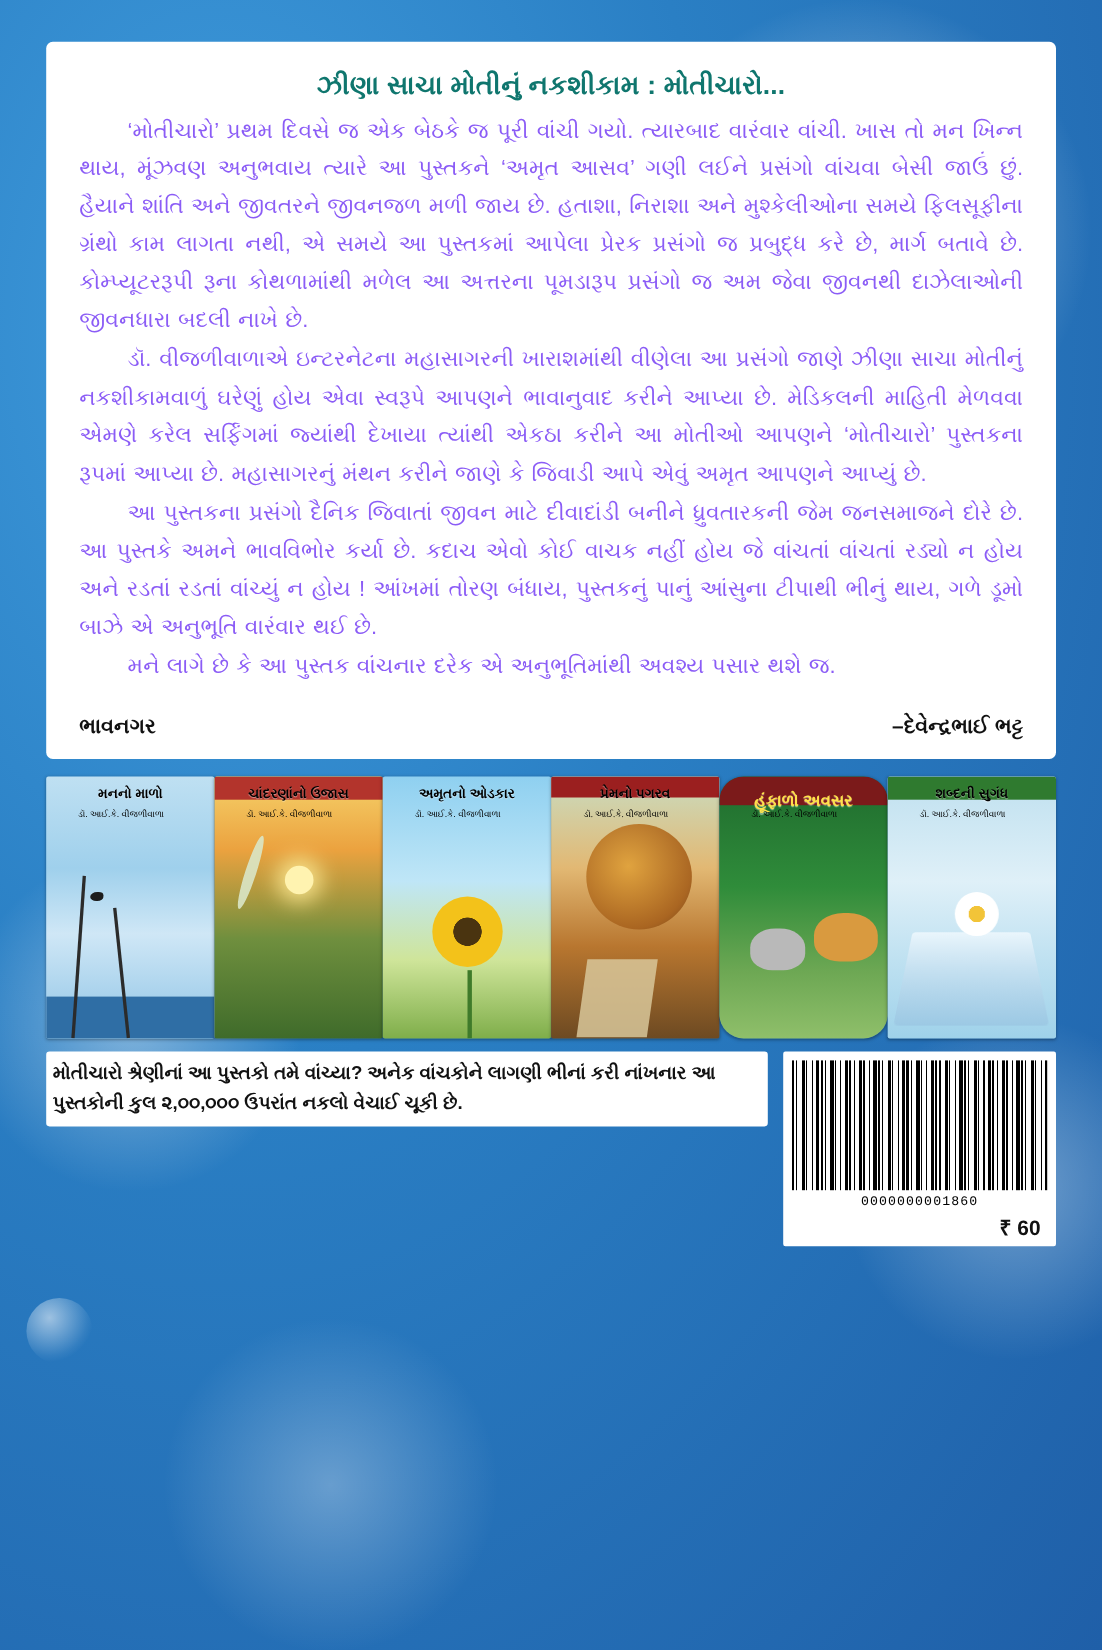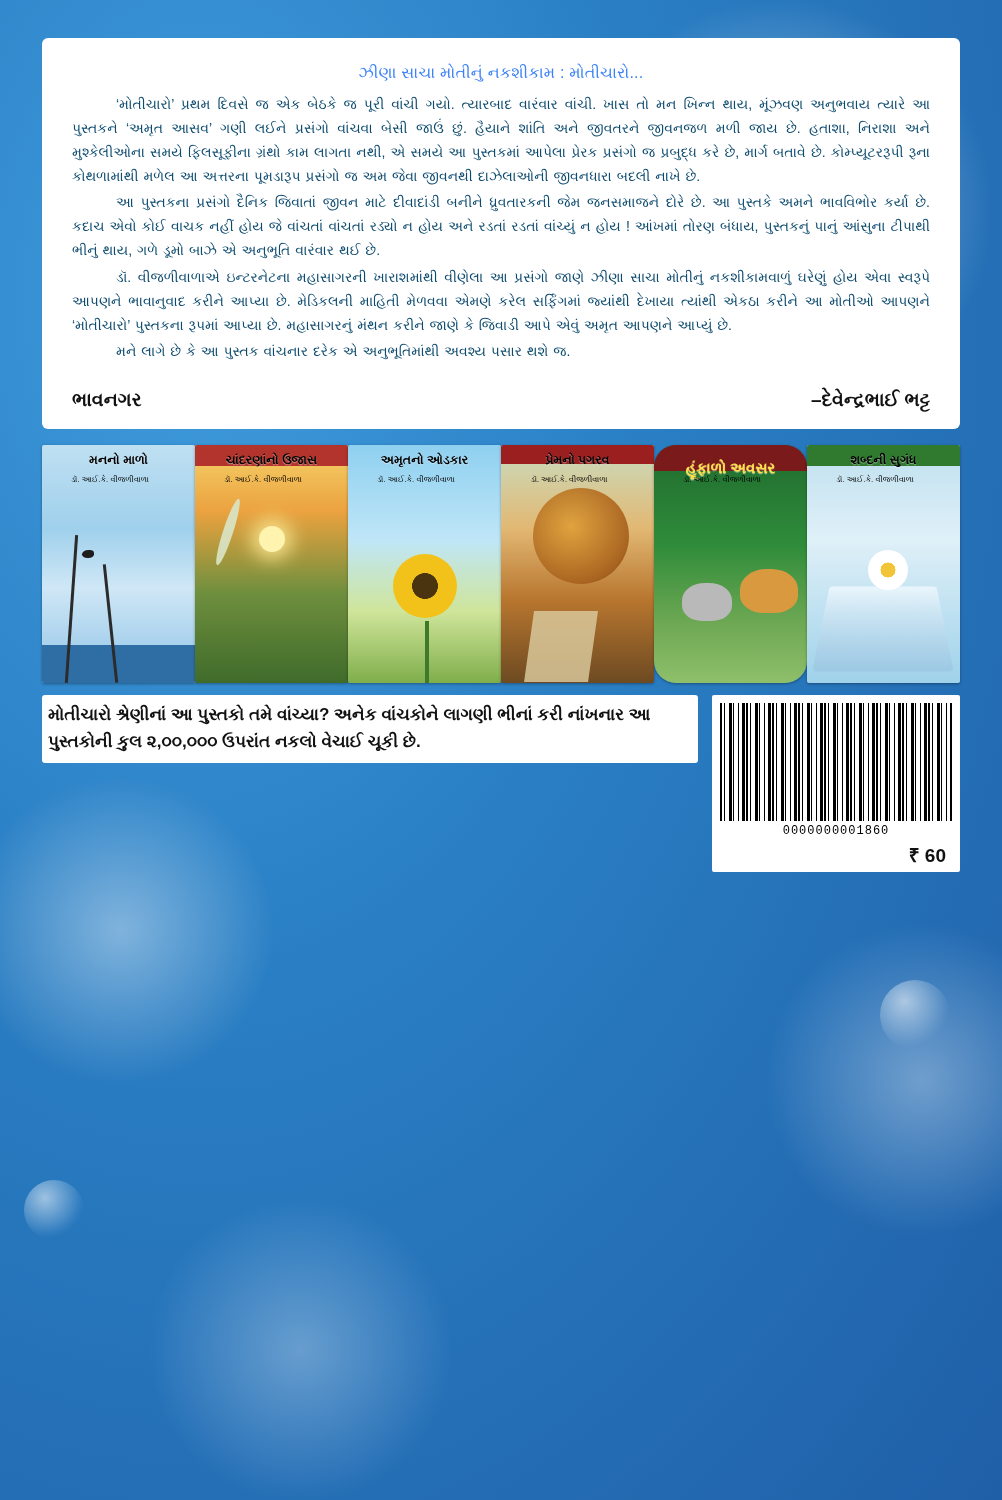--- a/index.html
+++ b/index.html
@@ -51,31 +51,31 @@
     background: #ffffff;
     margin: 20px 26px 0 26px;
     border-radius: 6px;
     padding: 26px 30px 18px 30px;
     box-sizing: border-box;
     flex: 0 0 auto;
   }
 
   .panel-title {
     text-align: center;
-    font-size: 16px;
-    font-weight: normal;
-    color: #3b82f6;
+    font-size: 24px;
+    font-weight: bold;
+    color: #0f766e;
     margin-bottom: 10px;
     letter-spacing: 0.2px;
   }
 
   .para {
-    font-size: 14px;
+    font-size: 20px;
     line-height: 1.72;
-    color: #0c4a6e;
+    color: #8b5cf6;
     text-align: justify;
     text-indent: 44px;
     margin: 0 0 2px 0;
     word-spacing: 1px;
   }
 
   .signature-row {
     display: flex;
     justify-content: space-between;
     align-items: flex-end;
@@ -216,22 +216,22 @@
   <div class="bubble" style="left:880px; top:980px; width:70px; height:70px;"></div>
   <div class="bubble" style="left:24px; top:1180px; width:60px; height:60px;"></div>
   <div class="bubble" style="left:820px; top:300px; width:50px; height:50px;"></div>
 
   <div class="card">
 
     <div class="text-panel">
       <div class="panel-title">ઝીણા સાચા મોતીનું નકશીકામ : મોતીચારો...</div>
 
       <p class="para">‘મોતીચારો’ પ્રથમ દિવસે જ એક બેઠકે જ પૂરી વાંચી ગયો. ત્યારબાદ વારંવાર વાંચી. ખાસ તો મન ખિન્ન થાય, મૂંઝવણ અનુભવાય ત્યારે આ પુસ્તકને ‘અમૃત આસવ’ ગણી લઈને પ્રસંગો વાંચવા બેસી જાઉં છું. હૈયાને શાંતિ અને જીવતરને જીવનજળ મળી જાય છે. હતાશા, નિરાશા અને મુશ્કેલીઓના સમયે ફિલસૂફીના ગ્રંથો કામ લાગતા નથી, એ સમયે આ પુસ્તકમાં આપેલા પ્રેરક પ્રસંગો જ પ્રબુદ્ધ કરે છે, માર્ગ બતાવે છે. કોમ્પ્યૂટરરૂપી રૂના કોથળામાંથી મળેલ આ અત્તરના પૂમડારૂપ પ્રસંગો જ અમ જેવા જીવનથી દાઝેલાઓની જીવનધારા બદલી નાખે છે.</p>
+      <p class="para">ડૉ. વીજળીવાળાએ ઇન્ટરનેટના મહાસાગરની ખારાશમાંથી વીણેલા આ પ્રસંગો જાણે ઝીણા સાચા મોતીનું નકશીકામવાળું ઘરેણું હોય એવા સ્વરૂપે આપણને ભાવાનુવાદ કરીને આપ્યા છે. મેડિકલની માહિતી મેળવવા એમણે કરેલ સર્ફિંગમાં જ્યાંથી દેખાયા ત્યાંથી એકઠા કરીને આ મોતીઓ આપણને ‘મોતીચારો’ પુસ્તકના રૂપમાં આપ્યા છે. મહાસાગરનું મંથન કરીને જાણે કે જિવાડી આપે એવું અમૃત આપણને આપ્યું છે.</p>
       <p class="para">આ પુસ્તકના પ્રસંગો દૈનિક જિવાતાં જીવન માટે દીવાદાંડી બનીને ધ્રુવતારકની જેમ જનસમાજને દોરે છે. આ પુસ્તકે અમને ભાવવિભોર કર્યા છે. કદાચ એવો કોઈ વાચક નહીં હોય જે વાંચતાં વાંચતાં રડ્યો ન હોય અને રડતાં રડતાં વાંચ્યું ન હોય ! આંખમાં તોરણ બંધાય, પુસ્તકનું પાનું આંસુના ટીપાથી ભીનું થાય, ગળે ડૂમો બાઝે એ અનુભૂતિ વારંવાર થઈ છે.</p>
-      <p class="para">ડૉ. વીજળીવાળાએ ઇન્ટરનેટના મહાસાગરની ખારાશમાંથી વીણેલા આ પ્રસંગો જાણે ઝીણા સાચા મોતીનું નકશીકામવાળું ઘરેણું હોય એવા સ્વરૂપે આપણને ભાવાનુવાદ કરીને આપ્યા છે. મેડિકલની માહિતી મેળવવા એમણે કરેલ સર્ફિંગમાં જ્યાંથી દેખાયા ત્યાંથી એકઠા કરીને આ મોતીઓ આપણને ‘મોતીચારો’ પુસ્તકના રૂપમાં આપ્યા છે. મહાસાગરનું મંથન કરીને જાણે કે જિવાડી આપે એવું અમૃત આપણને આપ્યું છે.</p>
       <p class="para">મને લાગે છે કે આ પુસ્તક વાંચનાર દરેક એ અનુભૂતિમાંથી અવશ્ય પસાર થશે જ.</p>
 
       <div class="signature-row">
         <span>ભાવનગર</span>
         <span>–દેવેન્દ્રભાઈ ભટ્ટ</span>
       </div>
     </div>
 
     <div class="covers-strip">
 

